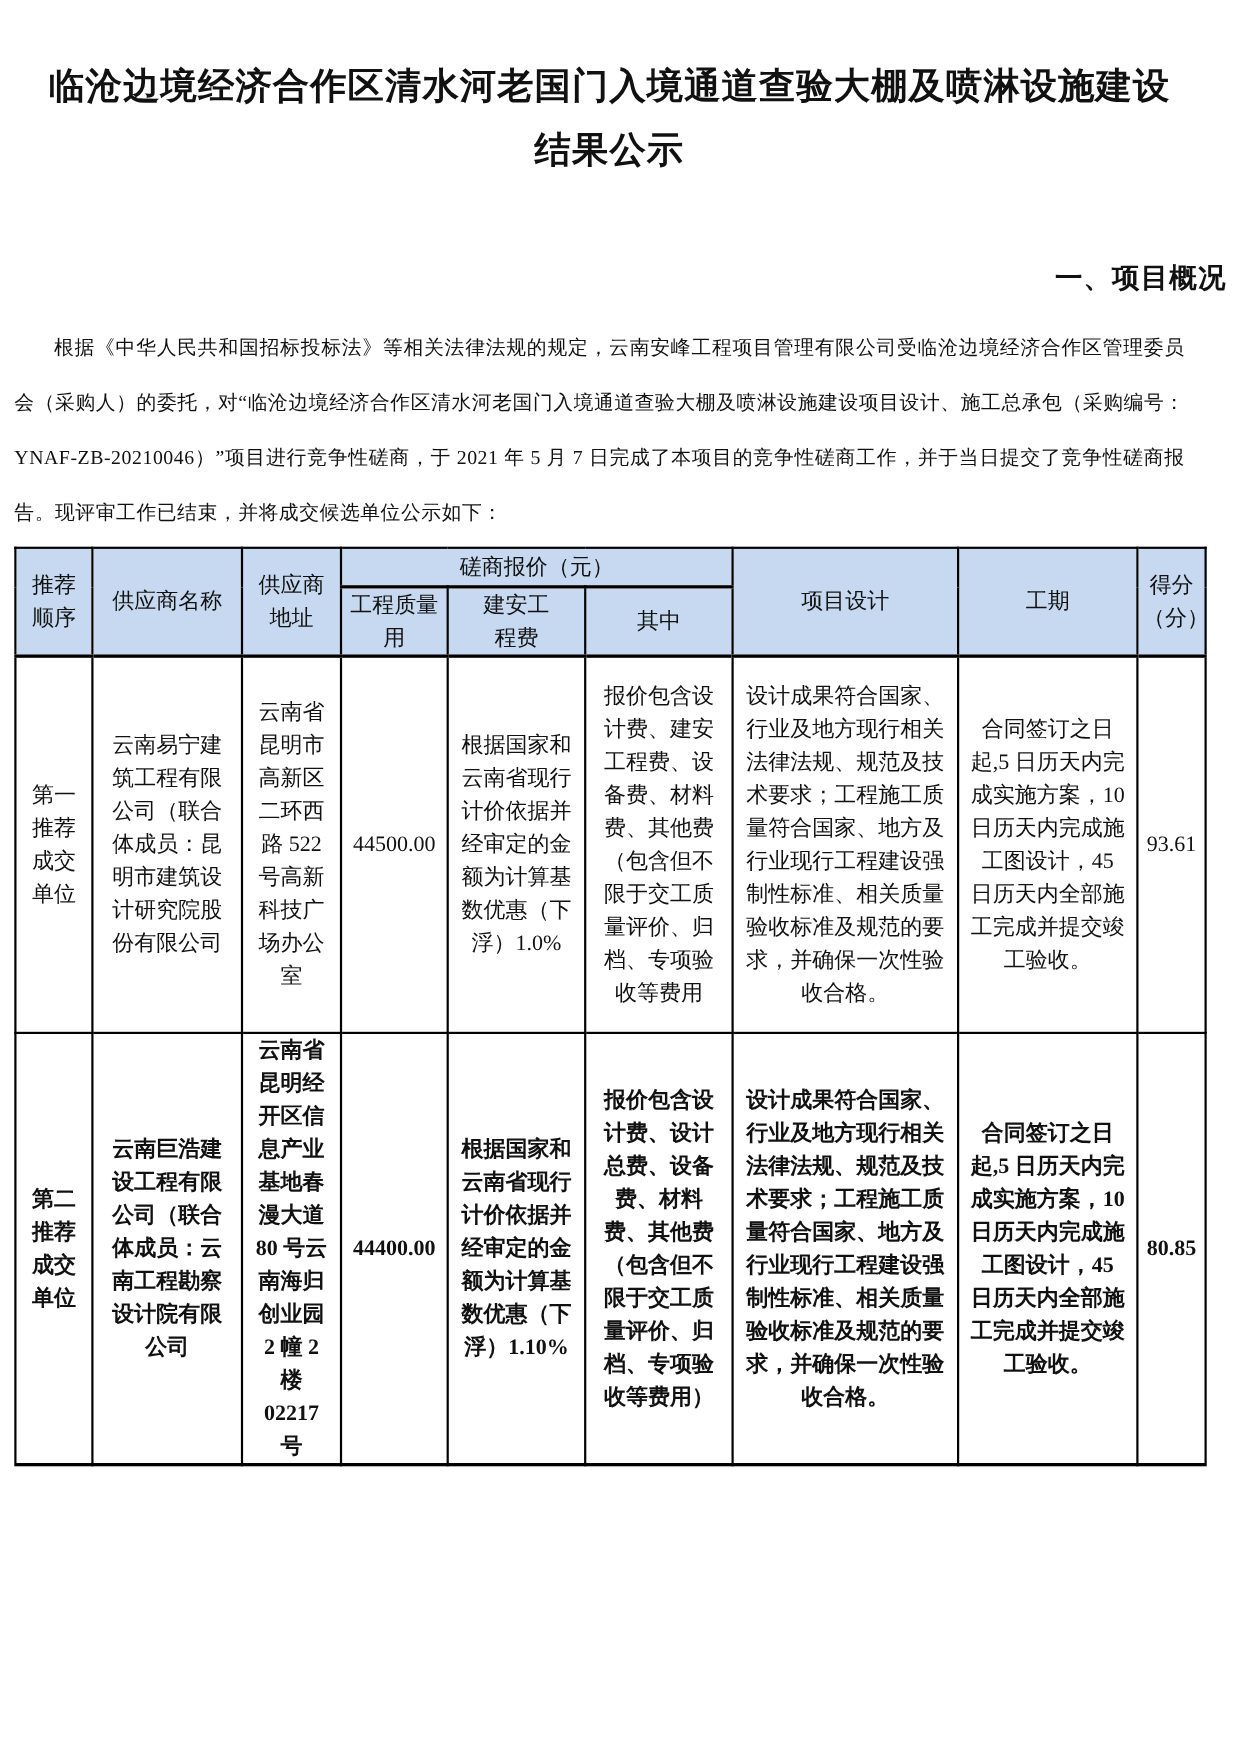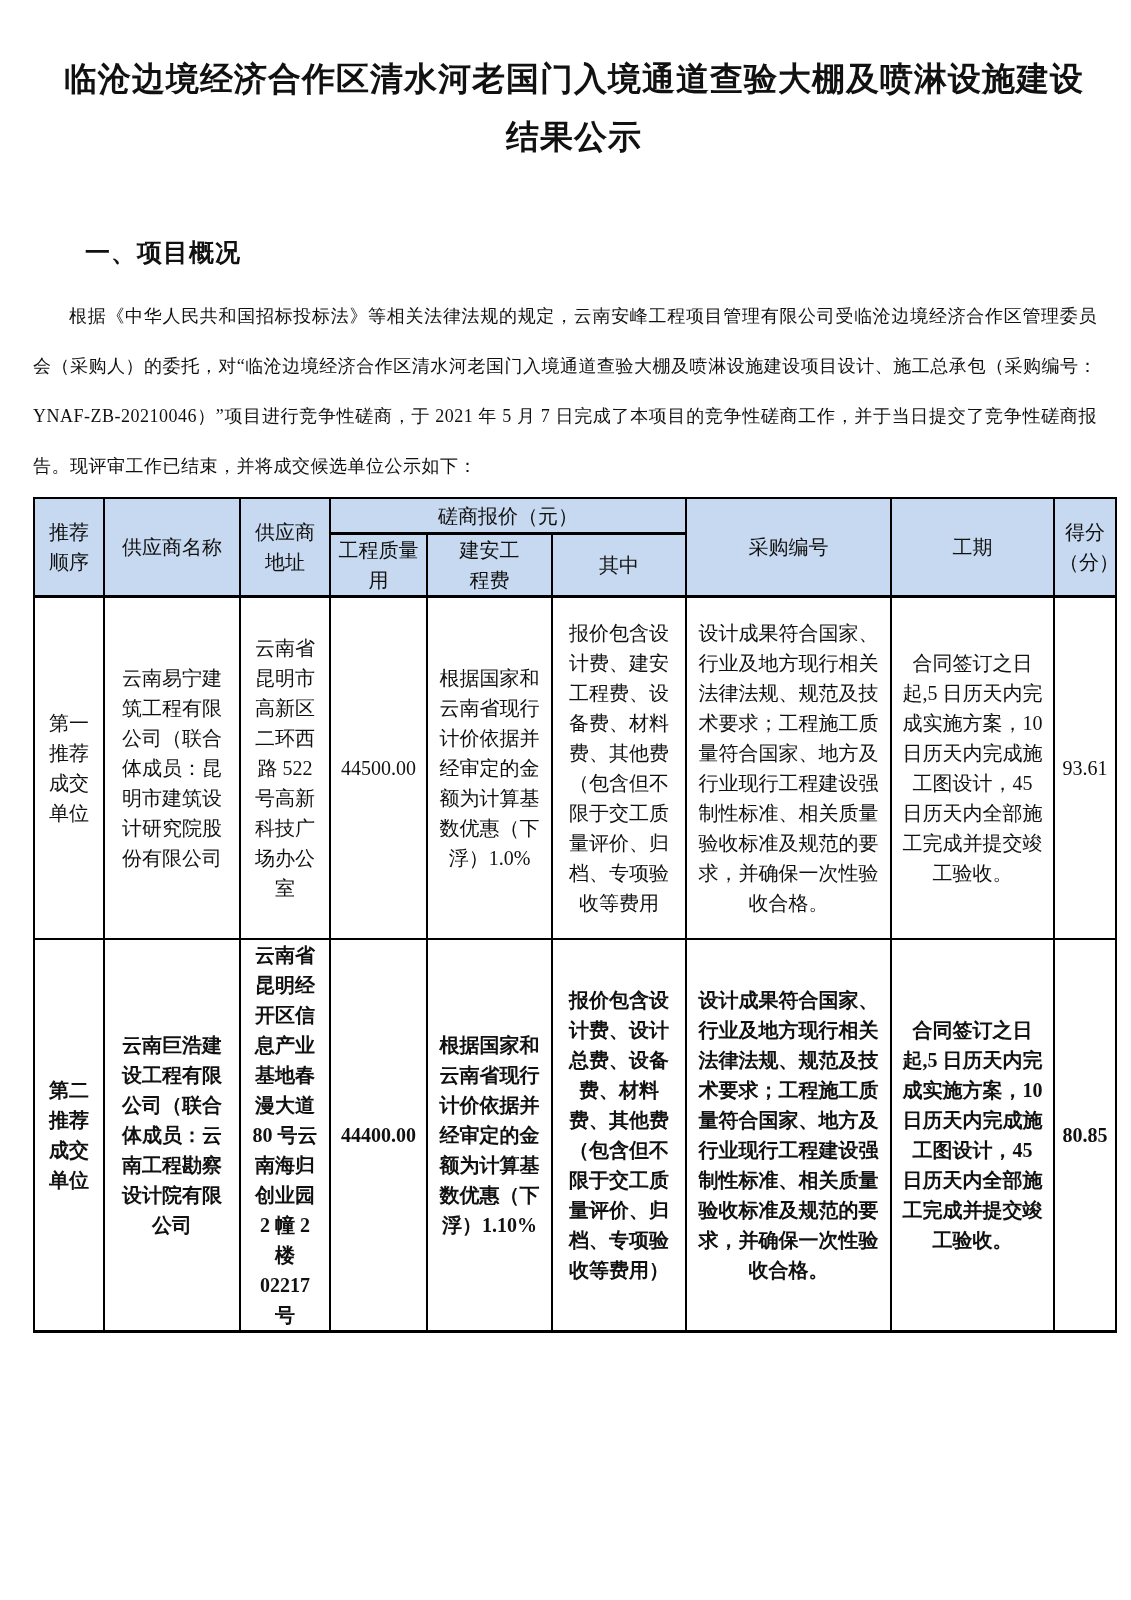--- a/index.html
+++ b/index.html
@@ -9,36 +9,37 @@
     height: 1600px;
     background: #ffffff;
     overflow: hidden;
     font-family: "Liberation Serif", "DejaVu Serif", serif;
     color: #111111;
   }
   .page {
     box-sizing: border-box;
     width: 1131px;
     height: 1146px;
-    padding: 50px 16px 0 33px;
+    padding: 50px 16px 0 13px;
   }
   .doc-title {
     width: 1082px;
     text-align: center;
     font-size: 33px;
     font-weight: bold;
     line-height: 58px;
     letter-spacing: 1px;
   }
   .section-heading {
     margin: 70px 0 0 0;
     padding-left: 52px;
     font-size: 25px;
     font-weight: bold;
     letter-spacing: 1px;
+    text-align: right;
   }
   .body-paragraph {
     width: 1064px;
     margin: 22px 0 6px 0;
     font-size: 18px;
     line-height: 50px;
     text-align: justify;
     text-indent: 2em;
     letter-spacing: 0.5px;
   }
@@ -99,21 +100,21 @@
       <col style="width:62px">
     </colgroup>
     <thead>
       <tr class="hrow-a">
         <th rowspan="2" class="c-rank">推荐
 顺序</th>
         <th rowspan="2" class="c-name">供应商名称</th>
         <th rowspan="2" class="c-addr">供应商
 地址</th>
         <th colspan="3" class="c-quote-group">磋商报价（元）</th>
-        <th rowspan="2" class="c-quality">采购编号</th>
+        <th rowspan="2" class="c-quality">项目设计</th>
         <th rowspan="2" class="c-duration">工期</th>
         <th rowspan="2" class="c-score">得分
 （分）</th>
       </tr>
       <tr class="hrow-b">
         <th class="c-design">工程质量
 用</th>
         <th class="c-constr">建安工
 程费</th>
         <th class="c-among">其中</th>

